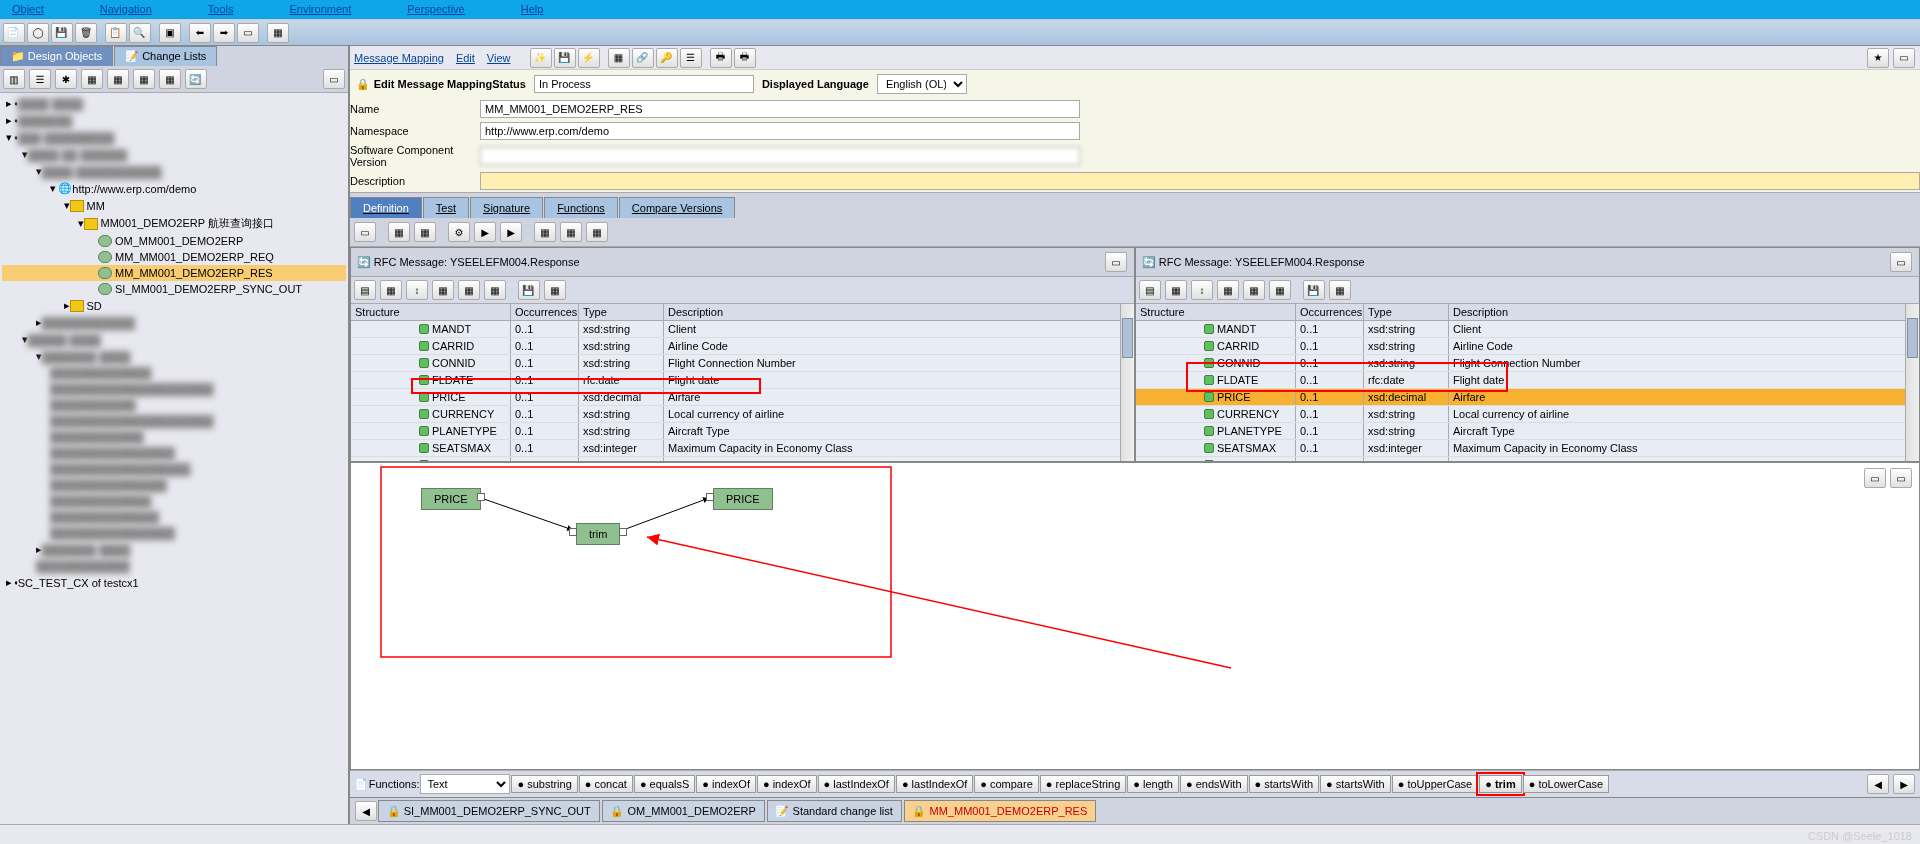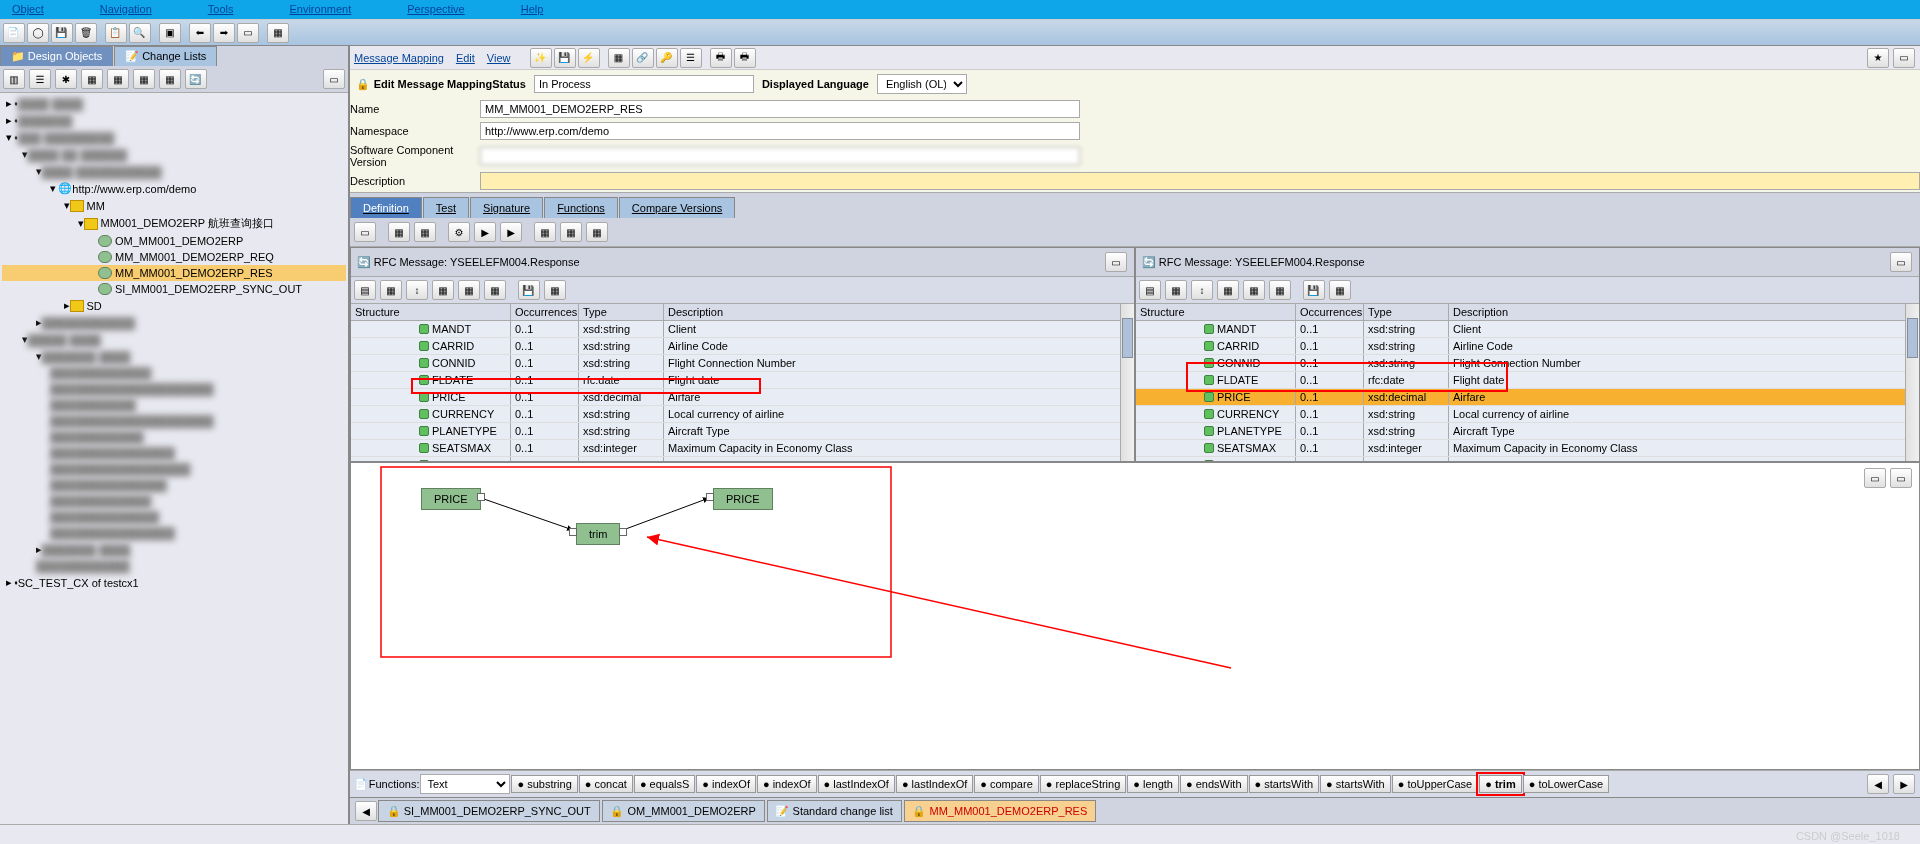--- a/index.html
+++ b/index.html
@@ -60,21 +60,21 @@
 svg.lines { position: absolute; top: 0; left: 0; width: 100%; height: 100%; pointer-events: none; }
 .fn-bar { background: #d8dce8; padding: 2px 4px; border-top: 1px solid #aaa; display: flex; align-items: center; gap: 1px; }
 .fn-btn { padding: 2px 5px; background: linear-gradient(#fff,#e0e0e0); border: 1px solid #999; }
 .fn-select { padding: 2px; border: 1px solid #aaa; background: #fff; width: 90px; }
 .bottom-tabs { display: flex; background: #d0d4e0; padding: 2px 4px; border-top: 1px solid #888; }
 .bot-tab { padding: 2px 8px; background: #c8d4e4; border: 1px solid #888; margin-right: 2px; display: flex; align-items: center; gap: 3px; }
 .statusbar { height: 20px; background: #e8e8f0; border-top: 1px solid #aaa; }
 .scrollbar-v { width: 14px; background: linear-gradient(to right,#e0e0e0,#f0f0f0); border-left: 1px solid #aaa; display: flex; flex-direction: column; }
 .scrollbar-v .thumb { background: #b0c0d8; border: 1px solid #8090a0; margin: 14px 1px; height: 40px; }
 .blur { filter: blur(3px); color: #888; }
-.watermark { position: absolute; bottom: 2px; right: 20px; color: #ccc; font-size: 11px; }
+.watermark { position: absolute; bottom: 2px; right: 8px; color: #ccc; font-size: 11px; }
 </style>
 </head>
 <body>
 
 <div class="app">
 
   <div class="menubar">
     <span>Object</span>
     <span>Navigation</span>
     <span>Tools</span>

